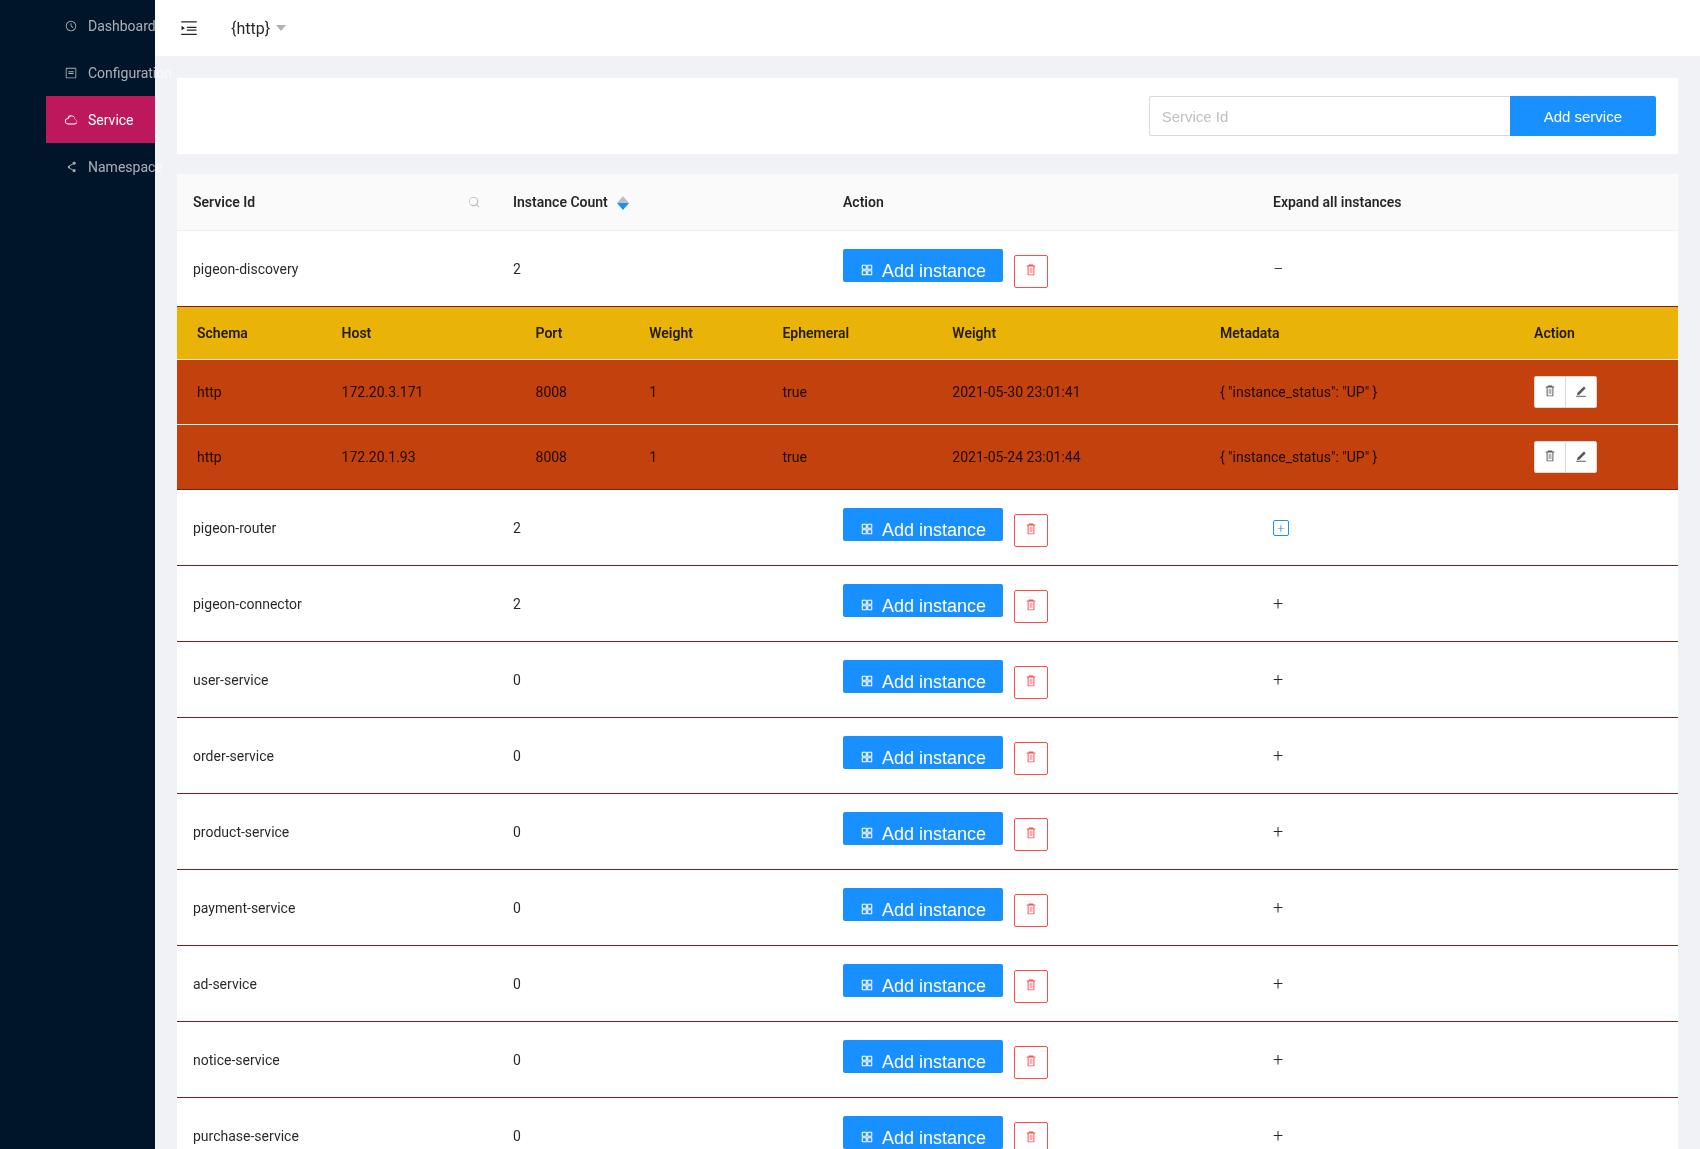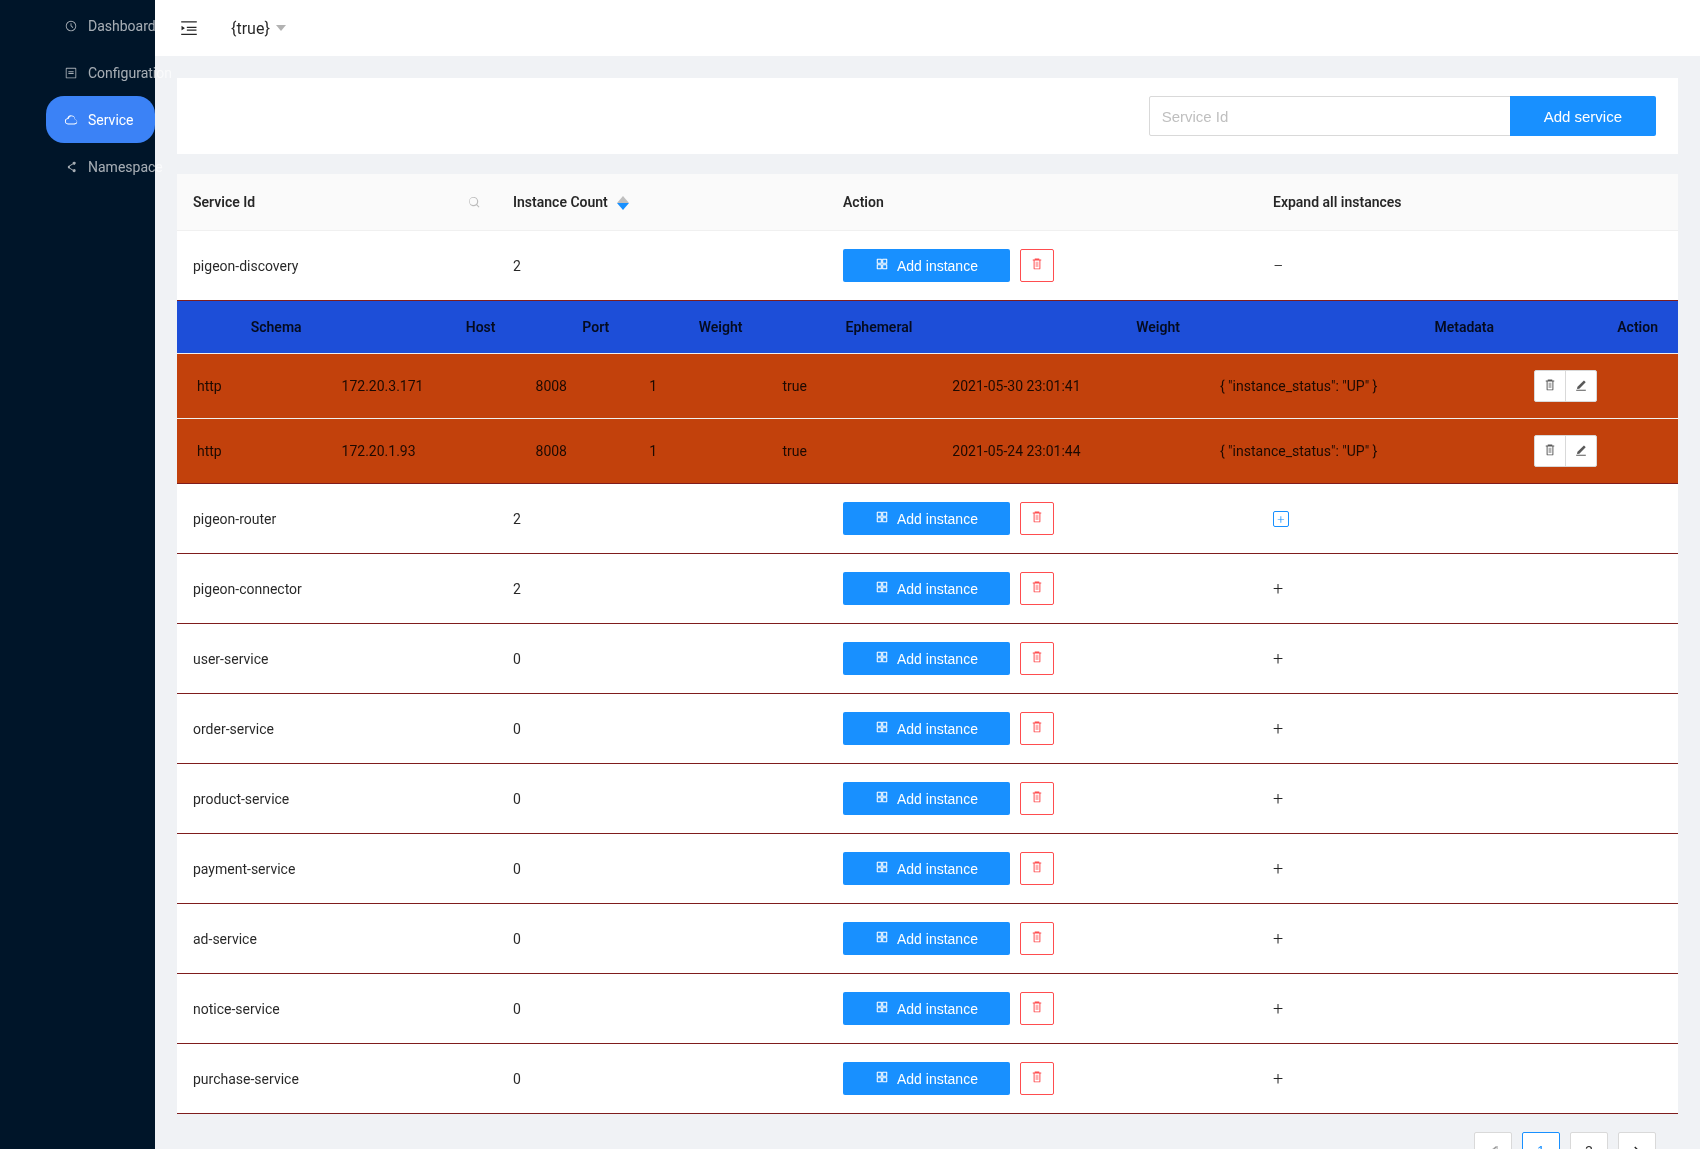--- a/index.html
+++ b/index.html
@@ -34,23 +34,22 @@
     .sidebar-item {
       height: 47px;
       display: flex;
       align-items: center;
       padding-left: 18px;
       cursor: pointer;
       color: rgba(255,255,255,0.65);
       font-size: 14px;
     }
     .sidebar-item.selected {
-      background: #3b82f6;
+      background: #be185d;
       color: #fff;
-      border-radius: 18px;
     }
     .sidebar-item .icon {
       margin-right: 10px;
       width: 14px;
       height: 14px;
       display: inline-flex;
       align-items: center;
       justify-content: center;
     }
     .sidebar-item svg { width: 14px; height: 14px; }
@@ -140,28 +139,28 @@
       transform: translateY(-50%);
       color: rgba(0,0,0,0.25);
       display: inline-flex;
     }
     .search-icon-th svg { width: 14px; height: 14px; }
     .sort-icon { display: inline-flex; flex-direction: column; margin-left: 6px; vertical-align: middle;}
     .sort-icon svg { width: 12px; height: 7px; }
     
     .add-instance-btn {
       display: inline-flex;
-      align-items: center;
+      align-items: flex-end;
       background: #1890ff;
       color: #fff;
       border: none;
       height: 33px;
-      padding: 0 32px;
+      padding: 0 17px;
       border-radius: 2px;
-      font-size: 14px;
+      font-size: 18px;
       cursor: pointer;
       gap: 8px;
     }
     .add-instance-btn svg { width: 14px; height: 14px; }
     .delete-btn {
       display: inline-flex;
       align-items: center;
       justify-content: center;
       width: 34px;
       height: 33px;
@@ -182,22 +181,22 @@
       border-radius: 2px;
       color: #1890ff;
       font-size: 13px;
       line-height: 1;
     }
     
     
     .instances-row td { padding: 0; background: #fbfbfb; }
     .instances-table { width: 100%; border-collapse: collapse; }
     .instances-table th {
-      background: #1d4ed8;
-      text-align: right;
+      background: #eab308;
+      text-align: left;
       padding: 18px 20px;
       font-weight: 600;
       font-size: 14px;
       border-bottom: 1px solid #f0f0f0;
     }
     .instances-table td {
       padding: 16px 20px;
       border-bottom: 1px solid #f0f0f0;
       font-size: 14px;
       background: #c2410c;
@@ -284,21 +283,21 @@
   </aside>
 
   <div class="main">
     <header class="header">
       <span class="header-collapse">
         <svg viewBox="0 0 1024 1024" fill="rgba(0,0,0,0.85)">
             <path d="M408 442h480a8 8 0 0 1 8 8v48a8 8 0 0 1-8 8H408a8 8 0 0 1-8-8v-48a8 8 0 0 1 8-8zm-8 204a8 8 0 0 0 8 8h480a8 8 0 0 0 8-8v-48a8 8 0 0 0-8-8H408a8 8 0 0 0-8 8v48zM904 160H120a8 8 0 0 0-8 8v48a8 8 0 0 0 8 8h784a8 8 0 0 0 8-8v-48a8 8 0 0 0-8-8zm0 640H120a8 8 0 0 0-8 8v48a8 8 0 0 0 8 8h784a8 8 0 0 0 8-8v-48a8 8 0 0 0-8-8zM142 405l152 106a8 8 0 0 1 0 13L142 630a8 8 0 0 1-13-7V412a8 8 0 0 1 13-7z"></path>
           </svg>
       </span>
       <span class="env-selector">
-        <span>{true}</span>
+        <span>{http}</span>
         <svg viewBox="0 0 10 6">
             <path d="M0 0 L5 6 L10 0 Z"></path>
           </svg>
       </span>
     </header>
 
     <div class="content">
 
       <div class="toolbar-card">
         <input class="search-input" type="text" placeholder="Service Id" style="">

